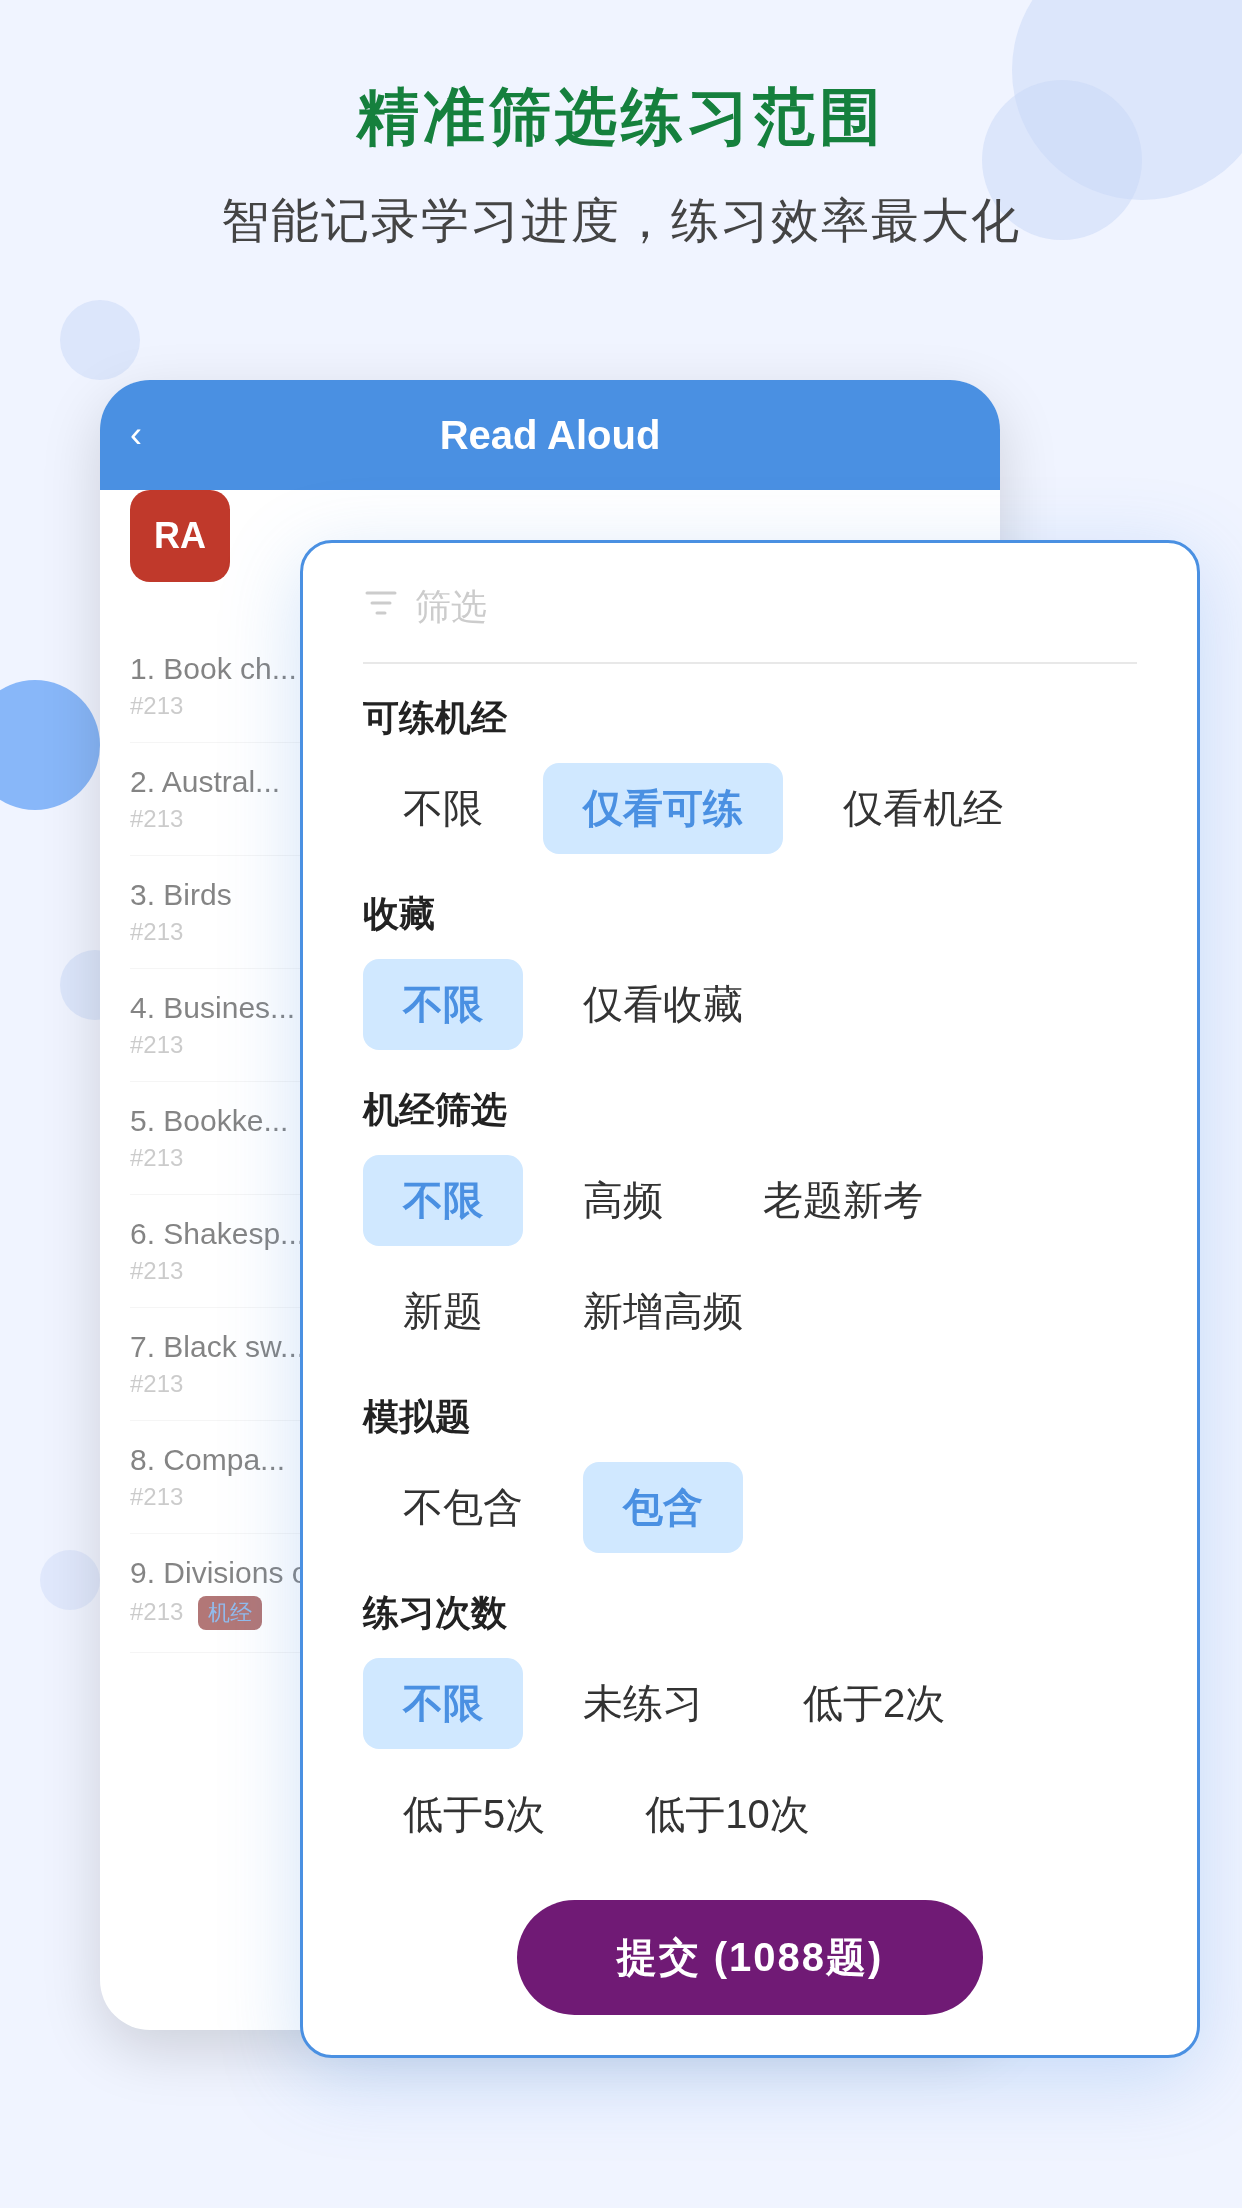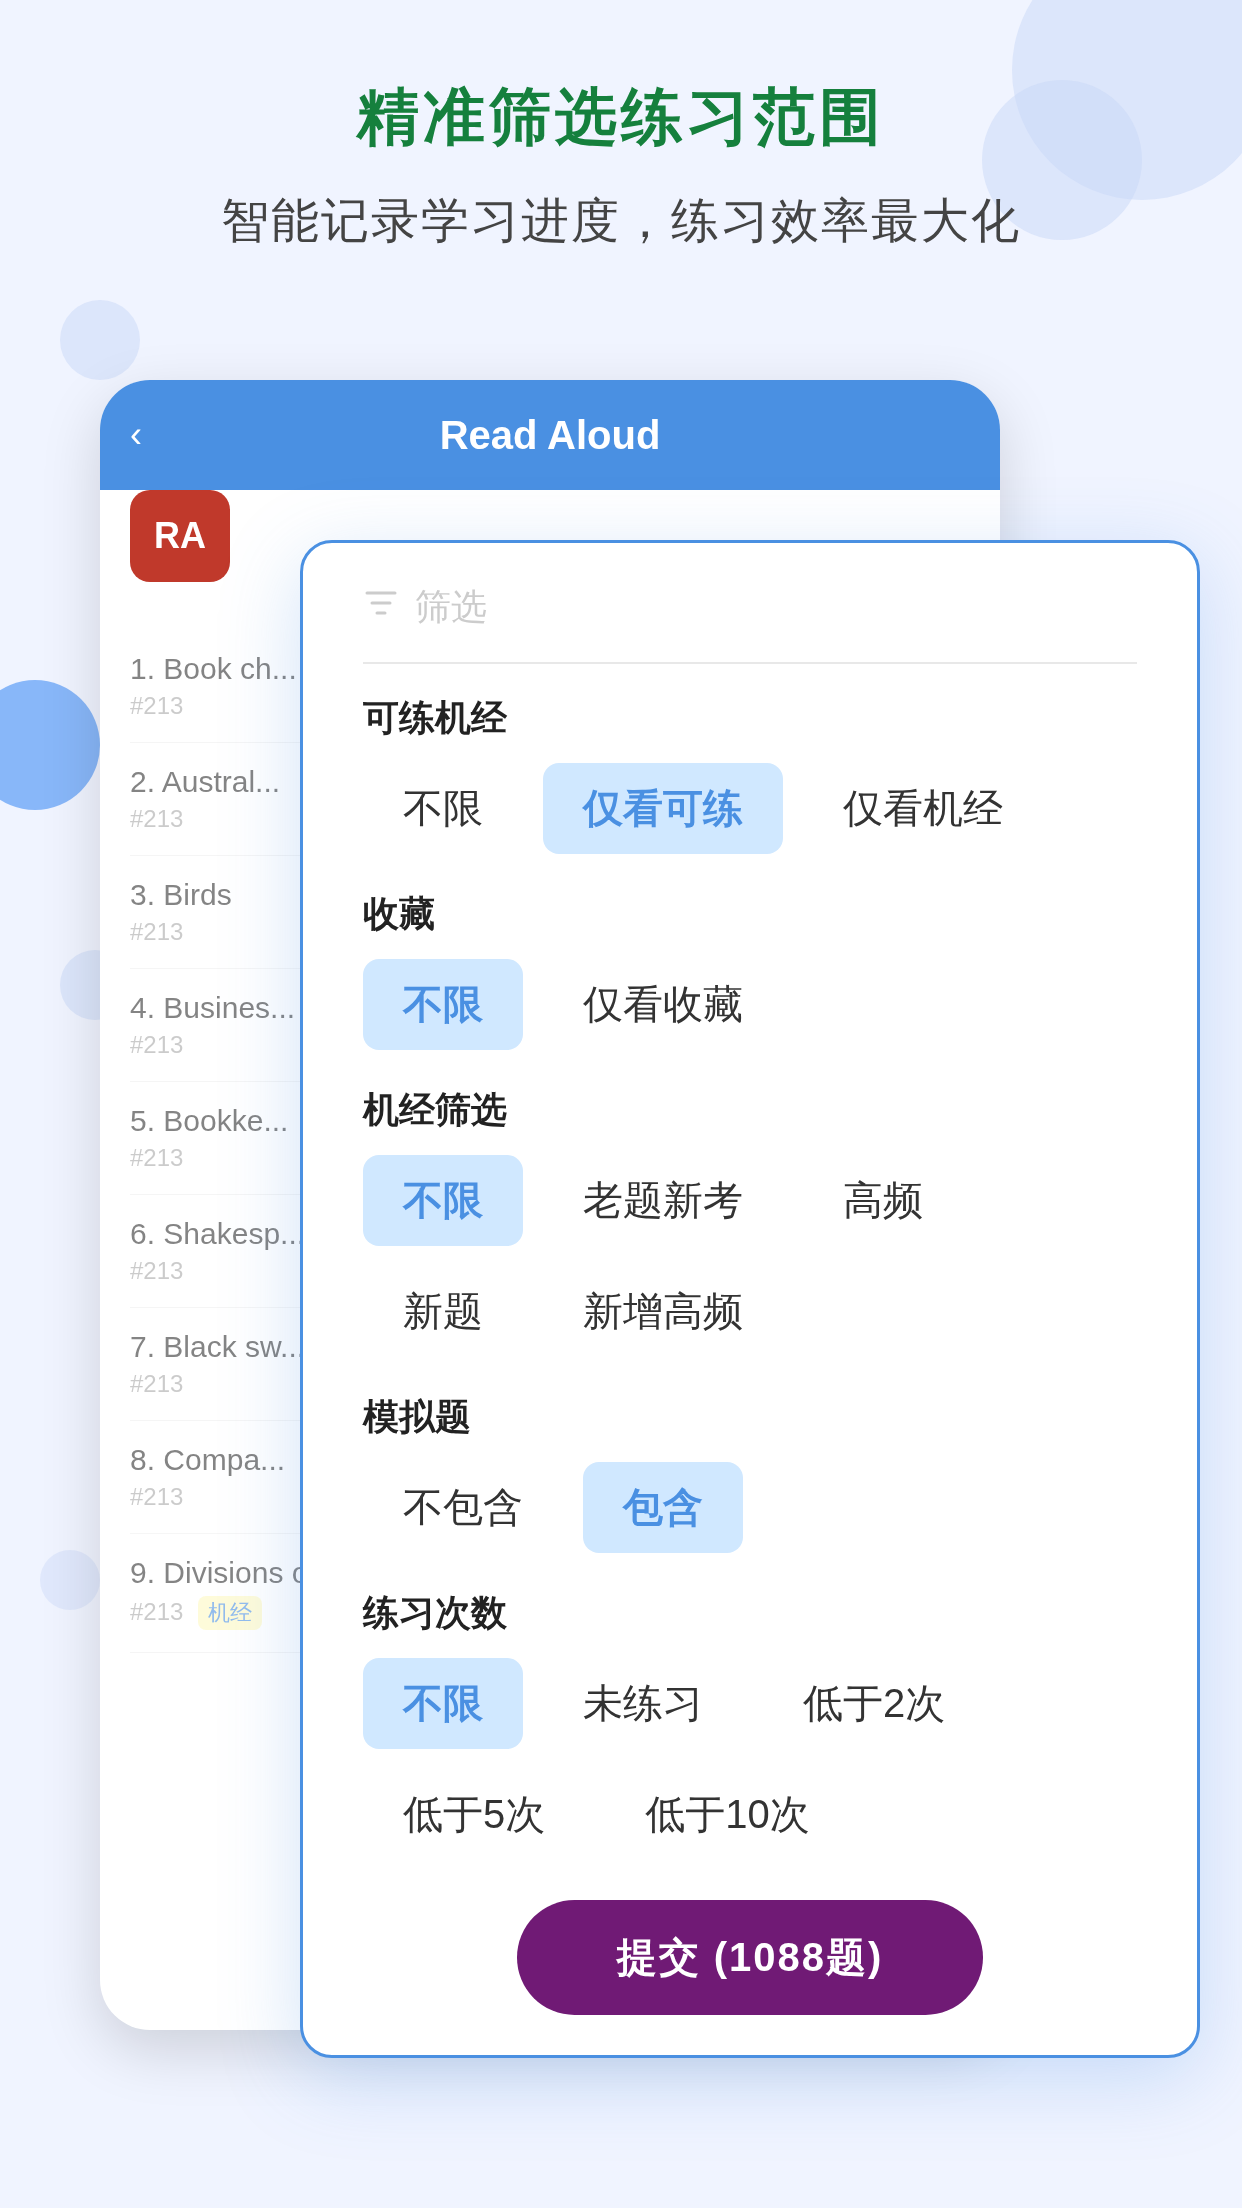--- a/index.html
+++ b/index.html
@@ -154,21 +154,21 @@
       margin-bottom: 6px;
     }
 
     .bg-list-tag {
       font-size: 24px;
       color: #aaa;
     }
 
     .bg-list-tag-badge {
       display: inline-block;
-      background: #fef9c3;
+      background: #7f1d1d;
       color: #4a90e2;
       border-radius: 8px;
       padding: 2px 10px;
       font-size: 22px;
       margin-left: 8px;
     }
 
     
     .filter-card {
       position: absolute;
@@ -352,22 +352,22 @@
       <div class="filter-options">
         <button class="filter-btn filter-btn-active">不限</button>
         <button class="filter-btn filter-btn-inactive">仅看收藏</button>
       </div>
     </div>
 
     <div class="filter-section">
       <div class="filter-section-title">机经筛选</div>
       <div class="filter-options">
         <button class="filter-btn filter-btn-active">不限</button>
+        <button class="filter-btn filter-btn-inactive">高频</button>
         <button class="filter-btn filter-btn-inactive">老题新考</button>
-        <button class="filter-btn filter-btn-inactive">高频</button>
         <button class="filter-btn filter-btn-inactive">新题</button>
         <button class="filter-btn filter-btn-inactive">新增高频</button>
       </div>
     </div>
 
     <div class="filter-section">
       <div class="filter-section-title">模拟题</div>
       <div class="filter-options">
         <button class="filter-btn filter-btn-inactive">不包含</button>
         <button class="filter-btn filter-btn-active">包含</button>

